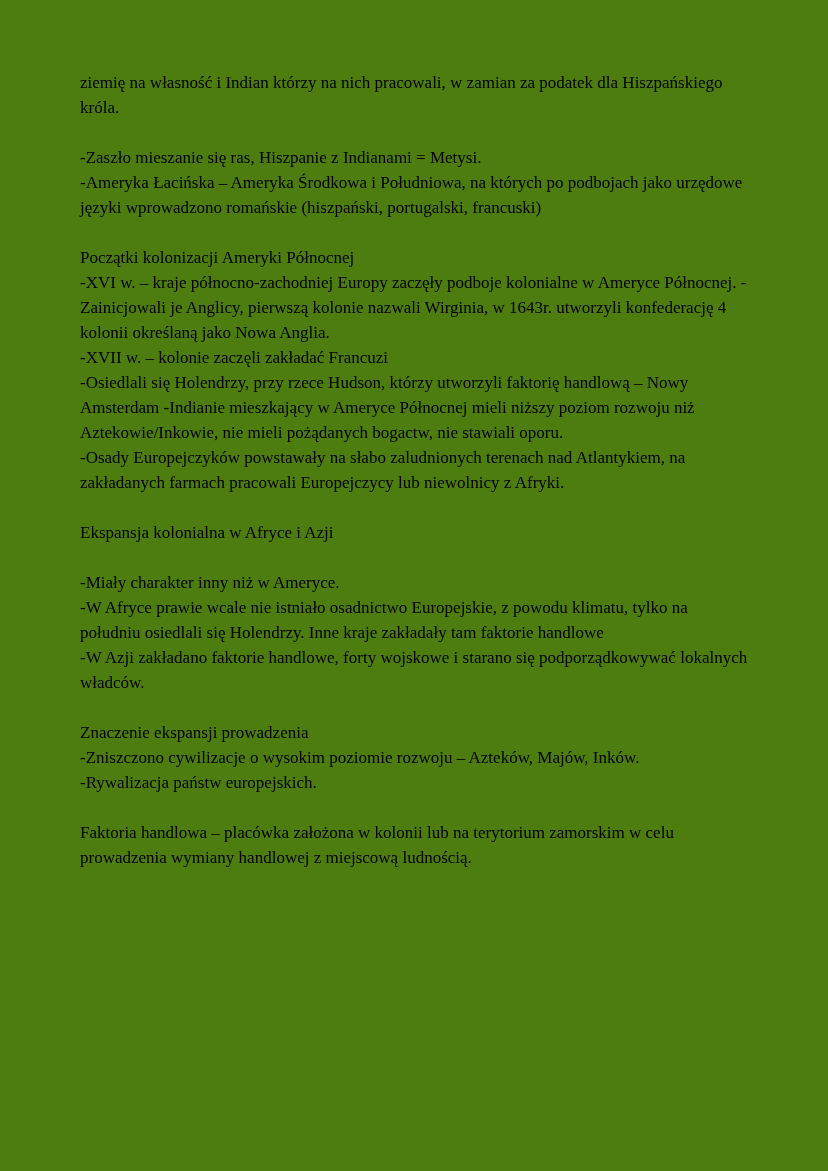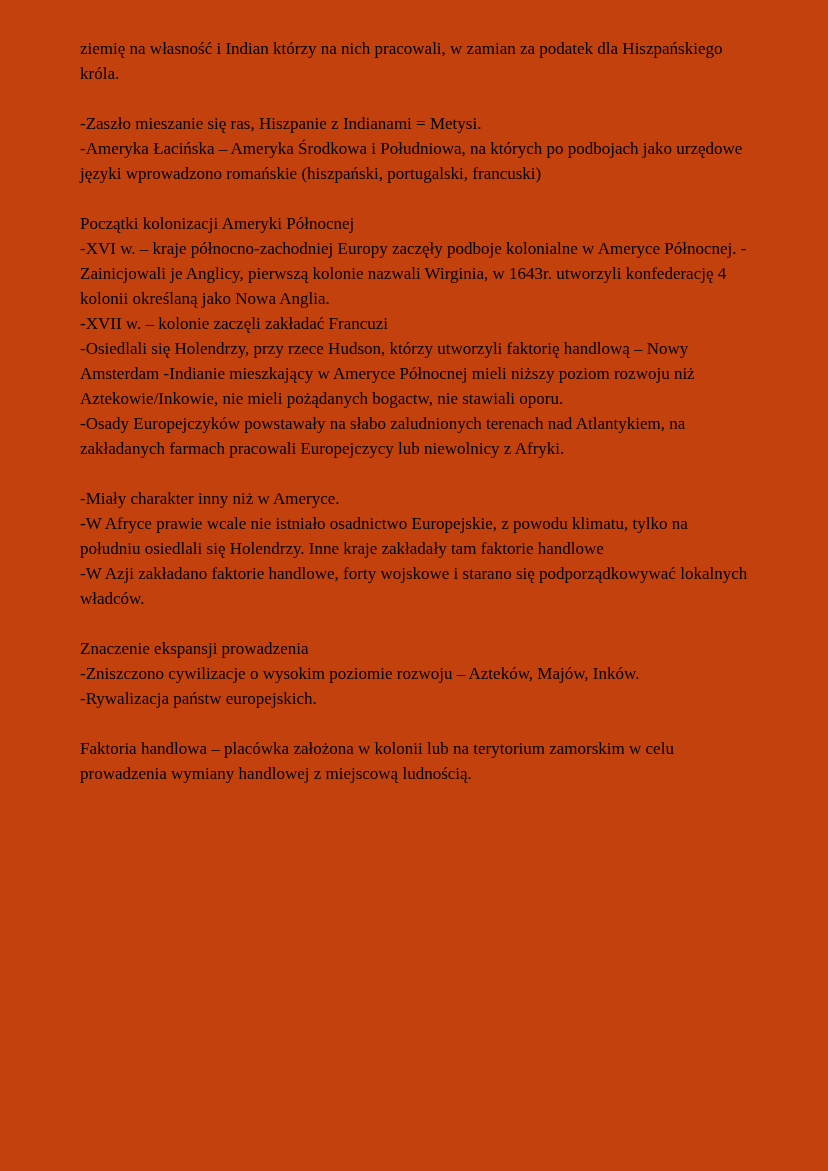--- a/index.html
+++ b/index.html
@@ -9,22 +9,22 @@
   }
   body {
     width: 828px;
     height: 1171px;
     overflow: hidden;
   }
   .page {
     box-sizing: border-box;
     width: 828px;
     height: 1171px;
-    padding: 36px 78px 40px 80px;
-    background: #c2410c;
+    padding: 70px 78px 40px 80px;
+    background: #4d7c0f;
     font-family: "Liberation Serif", "DejaVu Serif", serif;
     font-size: 17px;
     line-height: 25px;
     color: #000000;
   }
   .block {
     margin: 0 0 25px 0;
   }
   .block:last-child {
     margin-bottom: 16px;
@@ -50,20 +50,23 @@
   </div>
 
   <div class="block">
     <p class="line">Początki kolonizacji Ameryki Północnej</p>
     <p class="line">-XVI w. – kraje północno-zachodniej Europy zaczęły podboje kolonialne w Ameryce Północnej. -Zainicjowali je Anglicy, pierwszą kolonie nazwali Wirginia, w 1643r. utworzyli konfederację 4 kolonii określaną jako Nowa Anglia.</p>
     <p class="line">-XVII w. – kolonie zaczęli zakładać Francuzi</p>
     <p class="line">-Osiedlali się Holendrzy, przy rzece Hudson, którzy utworzyli faktorię handlową – Nowy Amsterdam -Indianie mieszkający w Ameryce Północnej mieli niższy poziom rozwoju niż Aztekowie/Inkowie, nie mieli pożądanych bogactw, nie stawiali oporu.</p>
     <p class="line">-Osady Europejczyków powstawały na słabo zaludnionych terenach nad Atlantykiem, na zakładanych farmach pracowali Europejczycy lub niewolnicy z Afryki.</p>
   </div>
 
+  <div class="block">
+    <p class="line">Ekspansja kolonialna w Afryce i Azji</p>
+  </div>
 
   <div class="block">
     <p class="line">-Miały charakter inny niż w Ameryce.</p>
     <p class="line">-W Afryce prawie wcale nie istniało osadnictwo Europejskie, z powodu klimatu, tylko na południu osiedlali się Holendrzy. Inne kraje zakładały tam faktorie handlowe</p>
     <p class="line">-W Azji zakładano faktorie handlowe, forty wojskowe i starano się podporządkowywać lokalnych władców.</p>
   </div>
 
   <div class="block">
     <p class="line">Znaczenie ekspansji prowadzenia</p>
     <p class="line">-Zniszczono cywilizacje o wysokim poziomie rozwoju – Azteków, Majów, Inków.</p>

